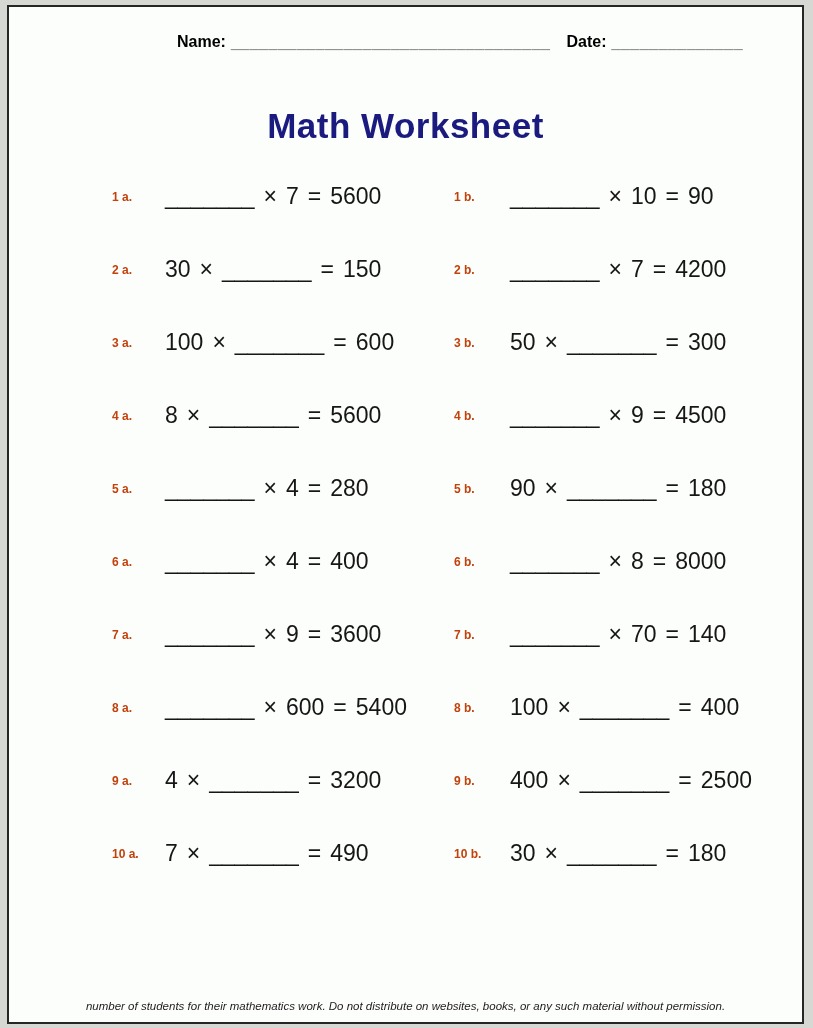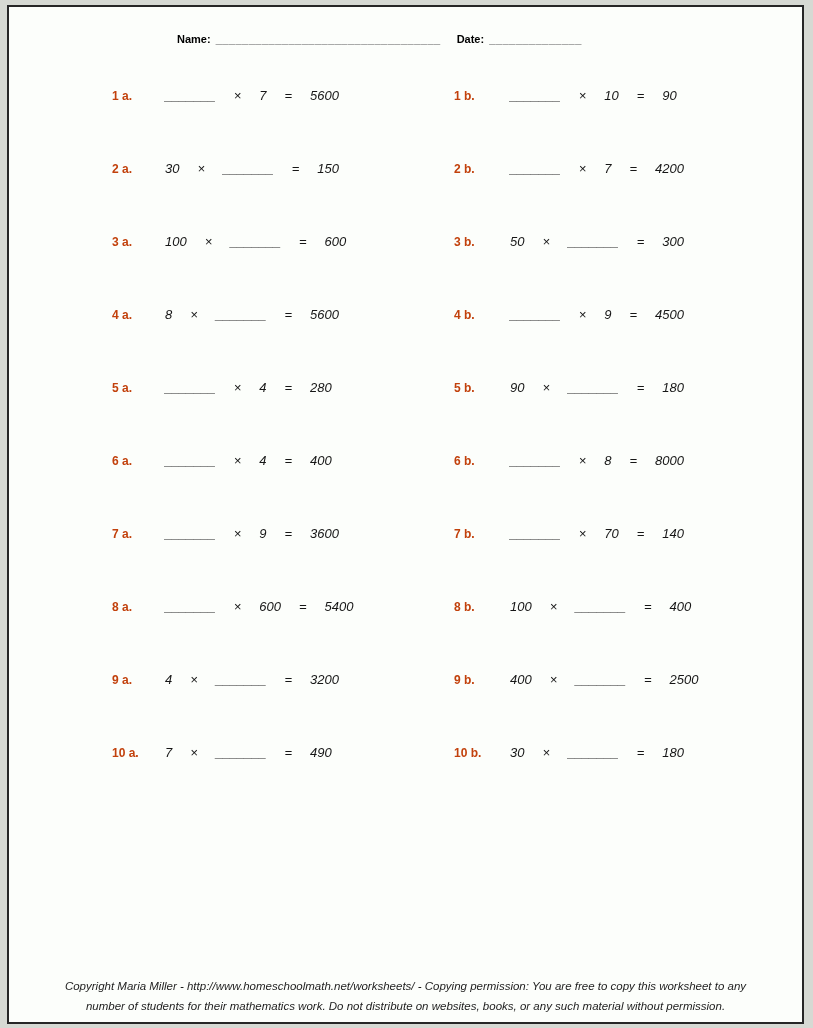--- a/index.html
+++ b/index.html
@@ -16,21 +16,21 @@
     width: 797px; height: 1019px;
     background: #fcfefb;
     border: 2px solid #262626;
   }
   
   .header-row {
     display: flex;
     align-items: baseline;
     padding-top: 26px;
     padding-left: 168px;
-    font-size: 11px;
+    font-size: 16px;
   }
   .field-label { font-weight: bold; color: #000; white-space: pre; }
   .field-line  { color: #8c8c8c; white-space: pre; margin-left: 5px; letter-spacing: 0.5px; }
   .date-group  { margin-left: 16px; display: flex; align-items: baseline; }
 
   
   .title {
     margin-top: 55px;
     text-align: center;
     font-size: 35px;
@@ -48,27 +48,26 @@
     padding-left: 80px;
   }
   .plabel {
     font-weight: bold;
     font-size: 12px;
     color: #c2410c;
     white-space: pre;
     margin-left: 23px;
   }
   .expr {
-    font-size: 13px;
+    font-size: 23px;
     color: #161616;
     display: inline-flex;
     align-items: baseline;
-    column-gap: 18px;
+    column-gap: 9px;
     white-space: pre;
-    font-style: italic;
   }
   .tok { display: inline-block; }
   .tok.blank { letter-spacing: 0px; }
   
   .footer {
     position: absolute;
     left: 0; bottom: 5px;
     width: 100%;
     text-align: center;
     font-size: 11.5px;
@@ -84,20 +83,21 @@
 
   <div class="header-row">
     <span class="field-label">Name:</span>
     <span class="field-line">__________________________________</span>
     <span class="date-group">
       <span class="field-label">Date:</span>
       <span class="field-line">______________</span>
     </span>
   </div>
 
+  <div class="title">Math Worksheet</div>
 
   <div class="problems" id="problem-rows">
       <div class="problem-row">
         <span class="plabel">1 a.</span>
         <span class="expr"><span class="tok blank">_______</span><span class="tok">×</span><span class="tok">7</span><span class="tok">=</span><span class="tok">5600</span></span>
         <span class="plabel">1 b.</span>
         <span class="expr"><span class="tok blank">_______</span><span class="tok">×</span><span class="tok">10</span><span class="tok">=</span><span class="tok">90</span></span>
       </div>
       <div class="problem-row">
         <span class="plabel">2 a.</span>
@@ -149,17 +149,16 @@
       </div>
       <div class="problem-row">
         <span class="plabel">10 a.</span>
         <span class="expr"><span class="tok">7</span><span class="tok">×</span><span class="tok blank">_______</span><span class="tok">=</span><span class="tok">490</span></span>
         <span class="plabel">10 b.</span>
         <span class="expr"><span class="tok">30</span><span class="tok">×</span><span class="tok blank">_______</span><span class="tok">=</span><span class="tok">180</span></span>
       </div>
     </div>
 
   <div class="footer">
-    <div>Copyright Maria Miller - http://www.homeschoolmath.net/worksheets/ - Copying permission: You are free to copy this worksheet to any</div>
     <div>number of students for their mathematics work. Do not distribute on websites, books, or any such material without permission.</div>
   </div>
 
 </div>
 
 </body></html>

